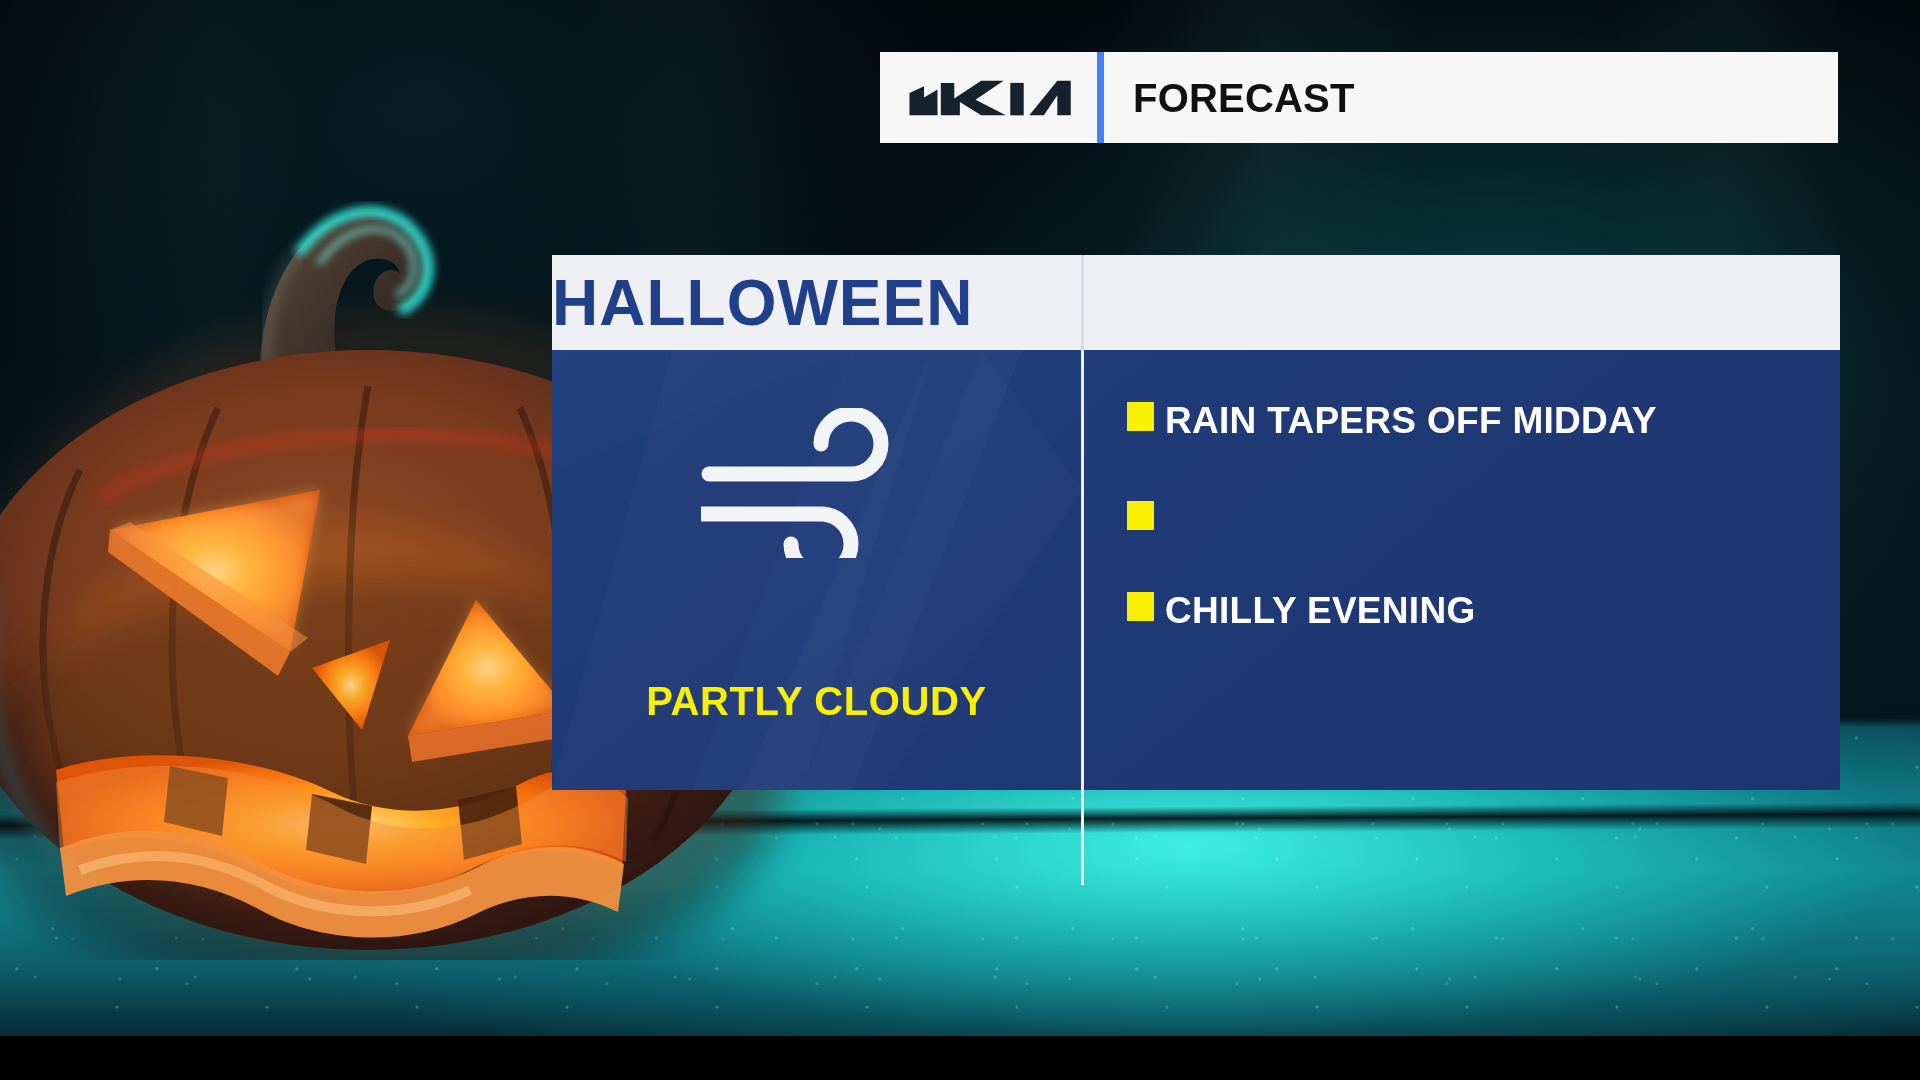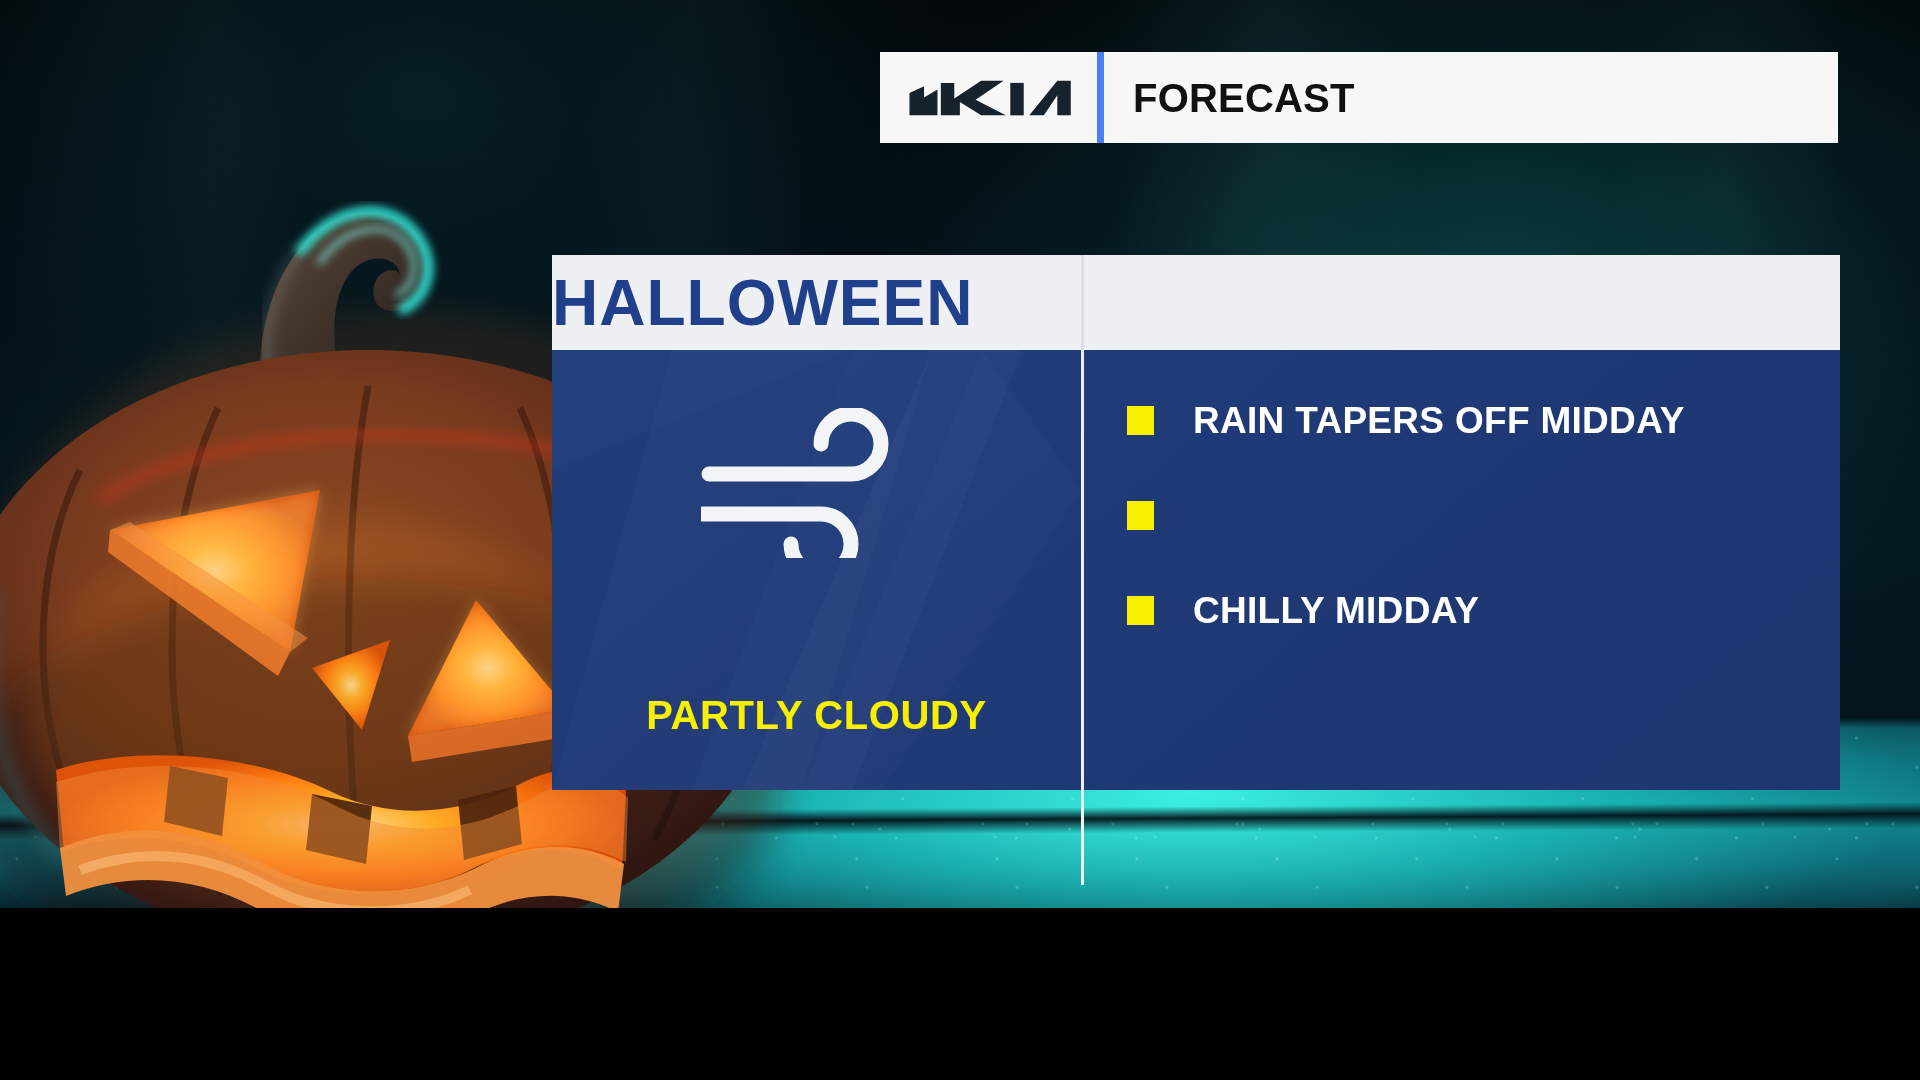--- a/index.html
+++ b/index.html
@@ -3,21 +3,21 @@
 <meta charset="utf-8">
 <title>Kia Forecast — Halloween</title>
 <style>
   html,body{margin:0;padding:0;background:#000;}
   body{
     font-family:"Liberation Sans","DejaVu Sans",sans-serif;
     -webkit-font-smoothing:antialiased;
   }
   #stage{
     position:relative;
-    width:1920px;height:908px;
+    width:1920px;height:1036px;
     overflow:hidden;
     background:#04090c;
   }
 
   
   .bg-layer{position:absolute;inset:0;}
 
   
   .bg-base{
     background:
@@ -126,21 +126,21 @@
   .panel-left{
     position:relative;
     width:529px;
     display:flex;flex-direction:column;
     align-items:center;justify-content:flex-start;
   }
   .wind-icon{
     width:232px;height:150px;margin-top:58px;display:block;
   }
   .condition-label{
-    position:absolute;left:0;right:0;bottom:55px;
+    position:absolute;left:0;right:0;bottom:69px;
     text-align:center;
     font-size:40px;font-weight:700;letter-spacing:.6px;
     color:#f9f000;line-height:1;
   }
 
   
   .panel-vdivider{
     position:absolute;left:529px;top:0;width:3px;height:535px;
     background:#ffffff;opacity:.92;
   }
@@ -148,23 +148,22 @@
     background:#d9dde4;opacity:1;height:95px;
   }
 
   .panel-right{
     flex:1;
     display:flex;flex-direction:column;
     justify-content:flex-start;
     padding:52px 0 0 46px;
   }
   .bullet-row{
-    display:flex;align-items:center;
+    display:flex;align-items:flex-start;
     margin-bottom:62px;
-    gap:28px;
   }
   .bullet-row:last-child{margin-bottom:0;}
   .bullet-square{
     width:27px;height:29px;background:#f9f000;
     flex:0 0 auto;margin-right:11px;
   }
   .bullet-text{
     font-size:37px;font-weight:700;letter-spacing:.3px;
     color:#ffffff;line-height:1;white-space:nowrap;
   }
@@ -338,20 +337,20 @@
           <span class="bullet-square"></span>
           <span class="bullet-text">RAIN TAPERS OFF MIDDAY</span>
         </div>
 
         <div class="bullet-row">
           <span class="bullet-square"></span>
         </div>
 
         <div class="bullet-row">
           <span class="bullet-square"></span>
-          <span class="bullet-text">CHILLY MIDDAY</span>
+          <span class="bullet-text">CHILLY EVENING</span>
         </div>
 
       </div>
     </div>
   </div>
 
 </div>
 
 </body></html>

